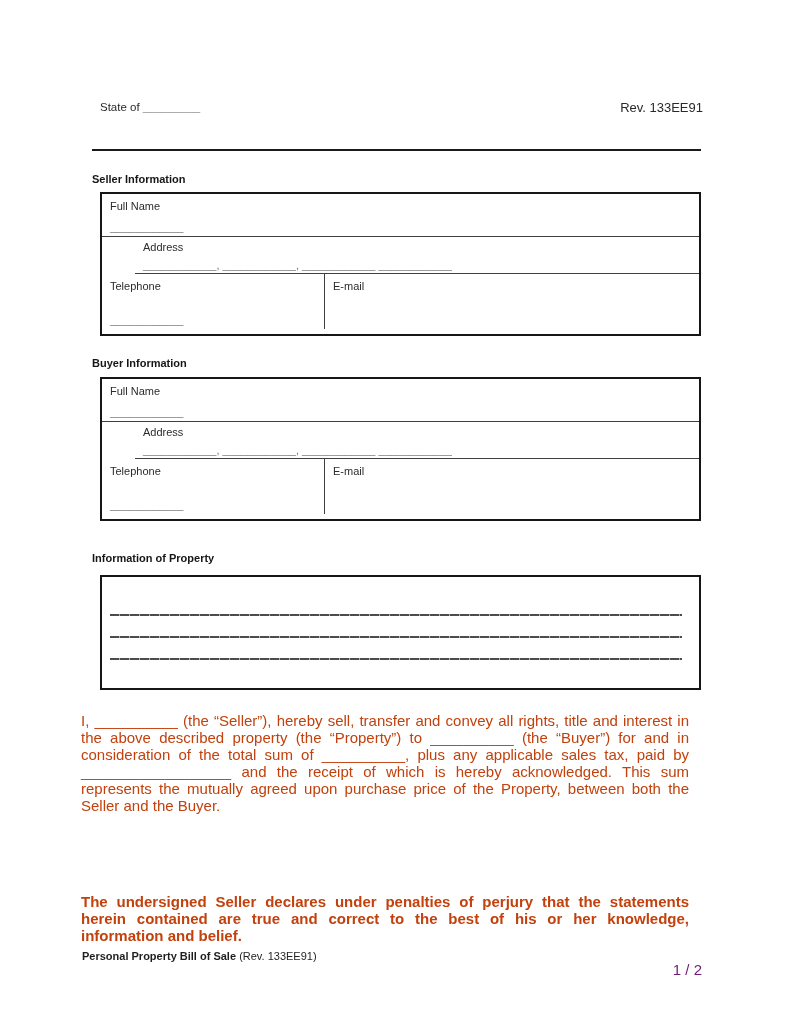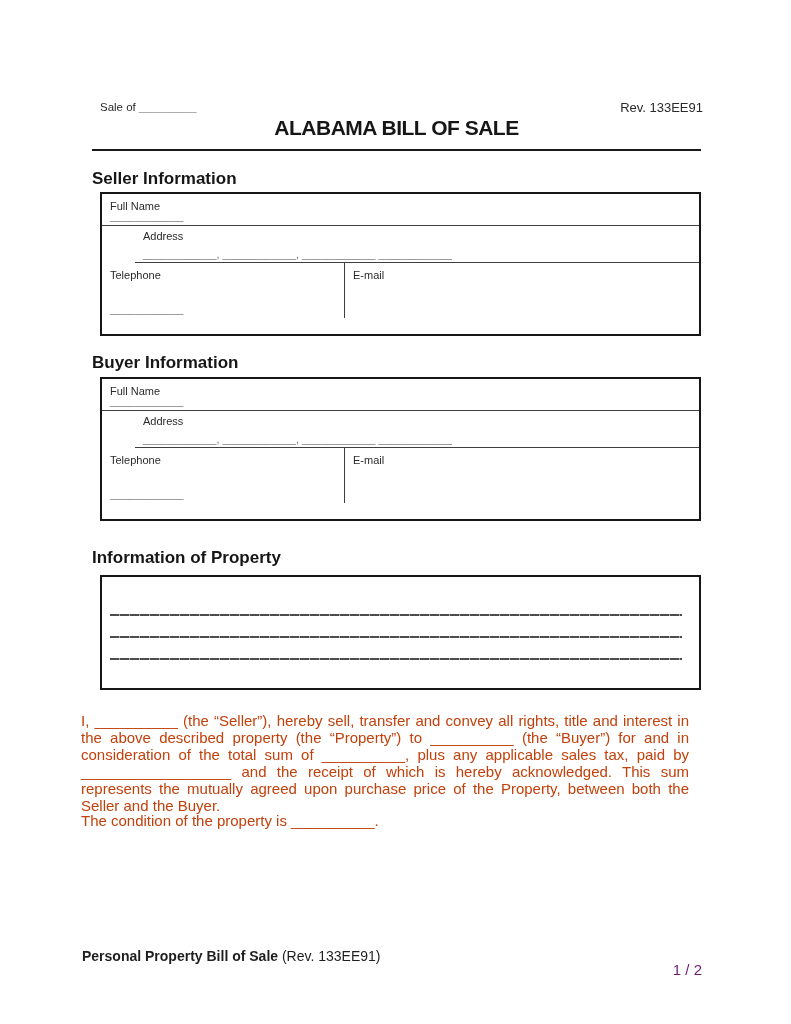--- a/index.html
+++ b/index.html
@@ -31,36 +31,36 @@
     line-height: 1.1; color: #161616;
     white-space: nowrap;
   }
   .title-rule {
     position: absolute; left: 92px; top: 149px; width: 609px; height: 2px;
     background: #1a1a1a;
   }
   
   .sec-heading {
     position: absolute; left: 92px;
-    font-size: 17px; font-weight: bold; line-height: 14px; color: #161616;
+    font-size: 11px; font-weight: bold; line-height: 14px; color: #161616;
     white-space: nowrap;
   }
   
   .info-table {
     position: absolute; left: 100px; width: 601px; height: 144px;
     box-sizing: border-box;
     border: 2px solid #161616;
     background: #ffffff;
   }
   .row { position: relative; box-sizing: border-box; }
-  .row-name    { height: 32px; border-bottom: 1px solid #3f3f3f; text-decoration: underline; }
+  .row-name    { height: 43px; border-bottom: 1px solid #3f3f3f; text-decoration: underline; }
   .row-addr    { height: 37px; border-bottom: 1px solid #3f3f3f; margin-left: 33px; }
   .row-contact { height: 55px; display: flex; }
   .cell { position: relative; box-sizing: border-box; height: 100%; }
-  .cell-tel   { width: 243px; border-right: 1px solid #3f3f3f; }
+  .cell-tel   { width: 223px; border-right: 1px solid #3f3f3f; }
   .cell-email { flex: 1; }
   .cell-label {
     position: absolute; left: 8px; top: 6px;
     font-size: 11px; line-height: 12px; color: #2b2b2b;
     white-space: nowrap;
   }
   .row-addr .cell-label { top: 4px; }
   .fill-blank {
     position: absolute; left: 8px; bottom: 4px;
     font-size: 11px; line-height: 10px; color: #7a7a7a;
@@ -87,41 +87,40 @@
     font-size: 15px; line-height: 17px; color: #c2410c;
     text-align: justify;
   }
   .para-sale          { top: 712px; }
   .para-condition     { top: 812px; text-align: left; }
   .para-certification { top: 845px; }
   .para-perjury       { top: 893px; font-weight: bold; }
   
   .doc-footer {
     position: absolute; left: 82px; top: 949px;
-    font-size: 14px; line-height: 14px; color: #1f1f1f;
+    font-size: 11px; line-height: 14px; color: #1f1f1f;
     white-space: nowrap;
   }
   .doc-footer .doc-name { font-weight: bold; }
   .page-num {
     position: absolute; right: 89px; top: 962px;
     font-size: 15px; line-height: 16px; color: #701a75;
     white-space: nowrap;
   }
 </style>
 </head>
 <body>
 
 <div class="page">
 
   <div class="hdr-left">
-    <span>Sale of</span><span class="blank">_________</span>
+    <span>State of</span><span class="blank">_________</span>
   </div>
   <div class="hdr-right">Rev. 133EE91</div>
 
-  <div class="doc-title">ALABAMA BILL OF SALE</div>
   <div class="title-rule"></div>
 
   <div class="sec-heading" style="top:172px">Seller Information</div>
   <div class="info-table" style="top:192px">
     <div class="row row-name">
       <div class="cell-label">Full Name</div>
       <div class="fill-blank">____________</div>
     </div>
     <div class="row row-addr">
       <div class="cell-label">Address</div>
@@ -160,21 +159,21 @@
   </div>
 
   <div class="sec-heading" style="top:551px">Information of Property</div>
   <div class="desc-box">
     <div class="desc-line desc-line-1"></div>
     <div class="desc-line desc-line-2"></div>
     <div class="desc-line desc-line-3"></div>
   </div>
 
   <div class="para para-sale">I, __________ (the “Seller”), hereby sell, transfer and convey all rights, title and interest in the above described property (the “Property”) to __________ (the “Buyer”) for and in consideration of the total sum of __________, plus any applicable sales tax, paid by __________________ and the receipt of which is hereby acknowledged. This sum represents the mutually agreed upon purchase price of the Property, between both the Seller and the Buyer.</div>
-  <div class="para para-condition">The condition of the property is __________.</div>
+  <div class="para para-perjury">The undersigned Seller declares under penalties of perjury that the statements herein contained are true and correct to the best of his or her knowledge, information and belief.</div>
 
   <div class="doc-footer">
     <span class="doc-name">Personal Property Bill of Sale</span>
     <span>(Rev. 133EE91)</span>
   </div>
   <div class="page-num">1 / 2</div>
 
 </div>
 
 </body></html>

